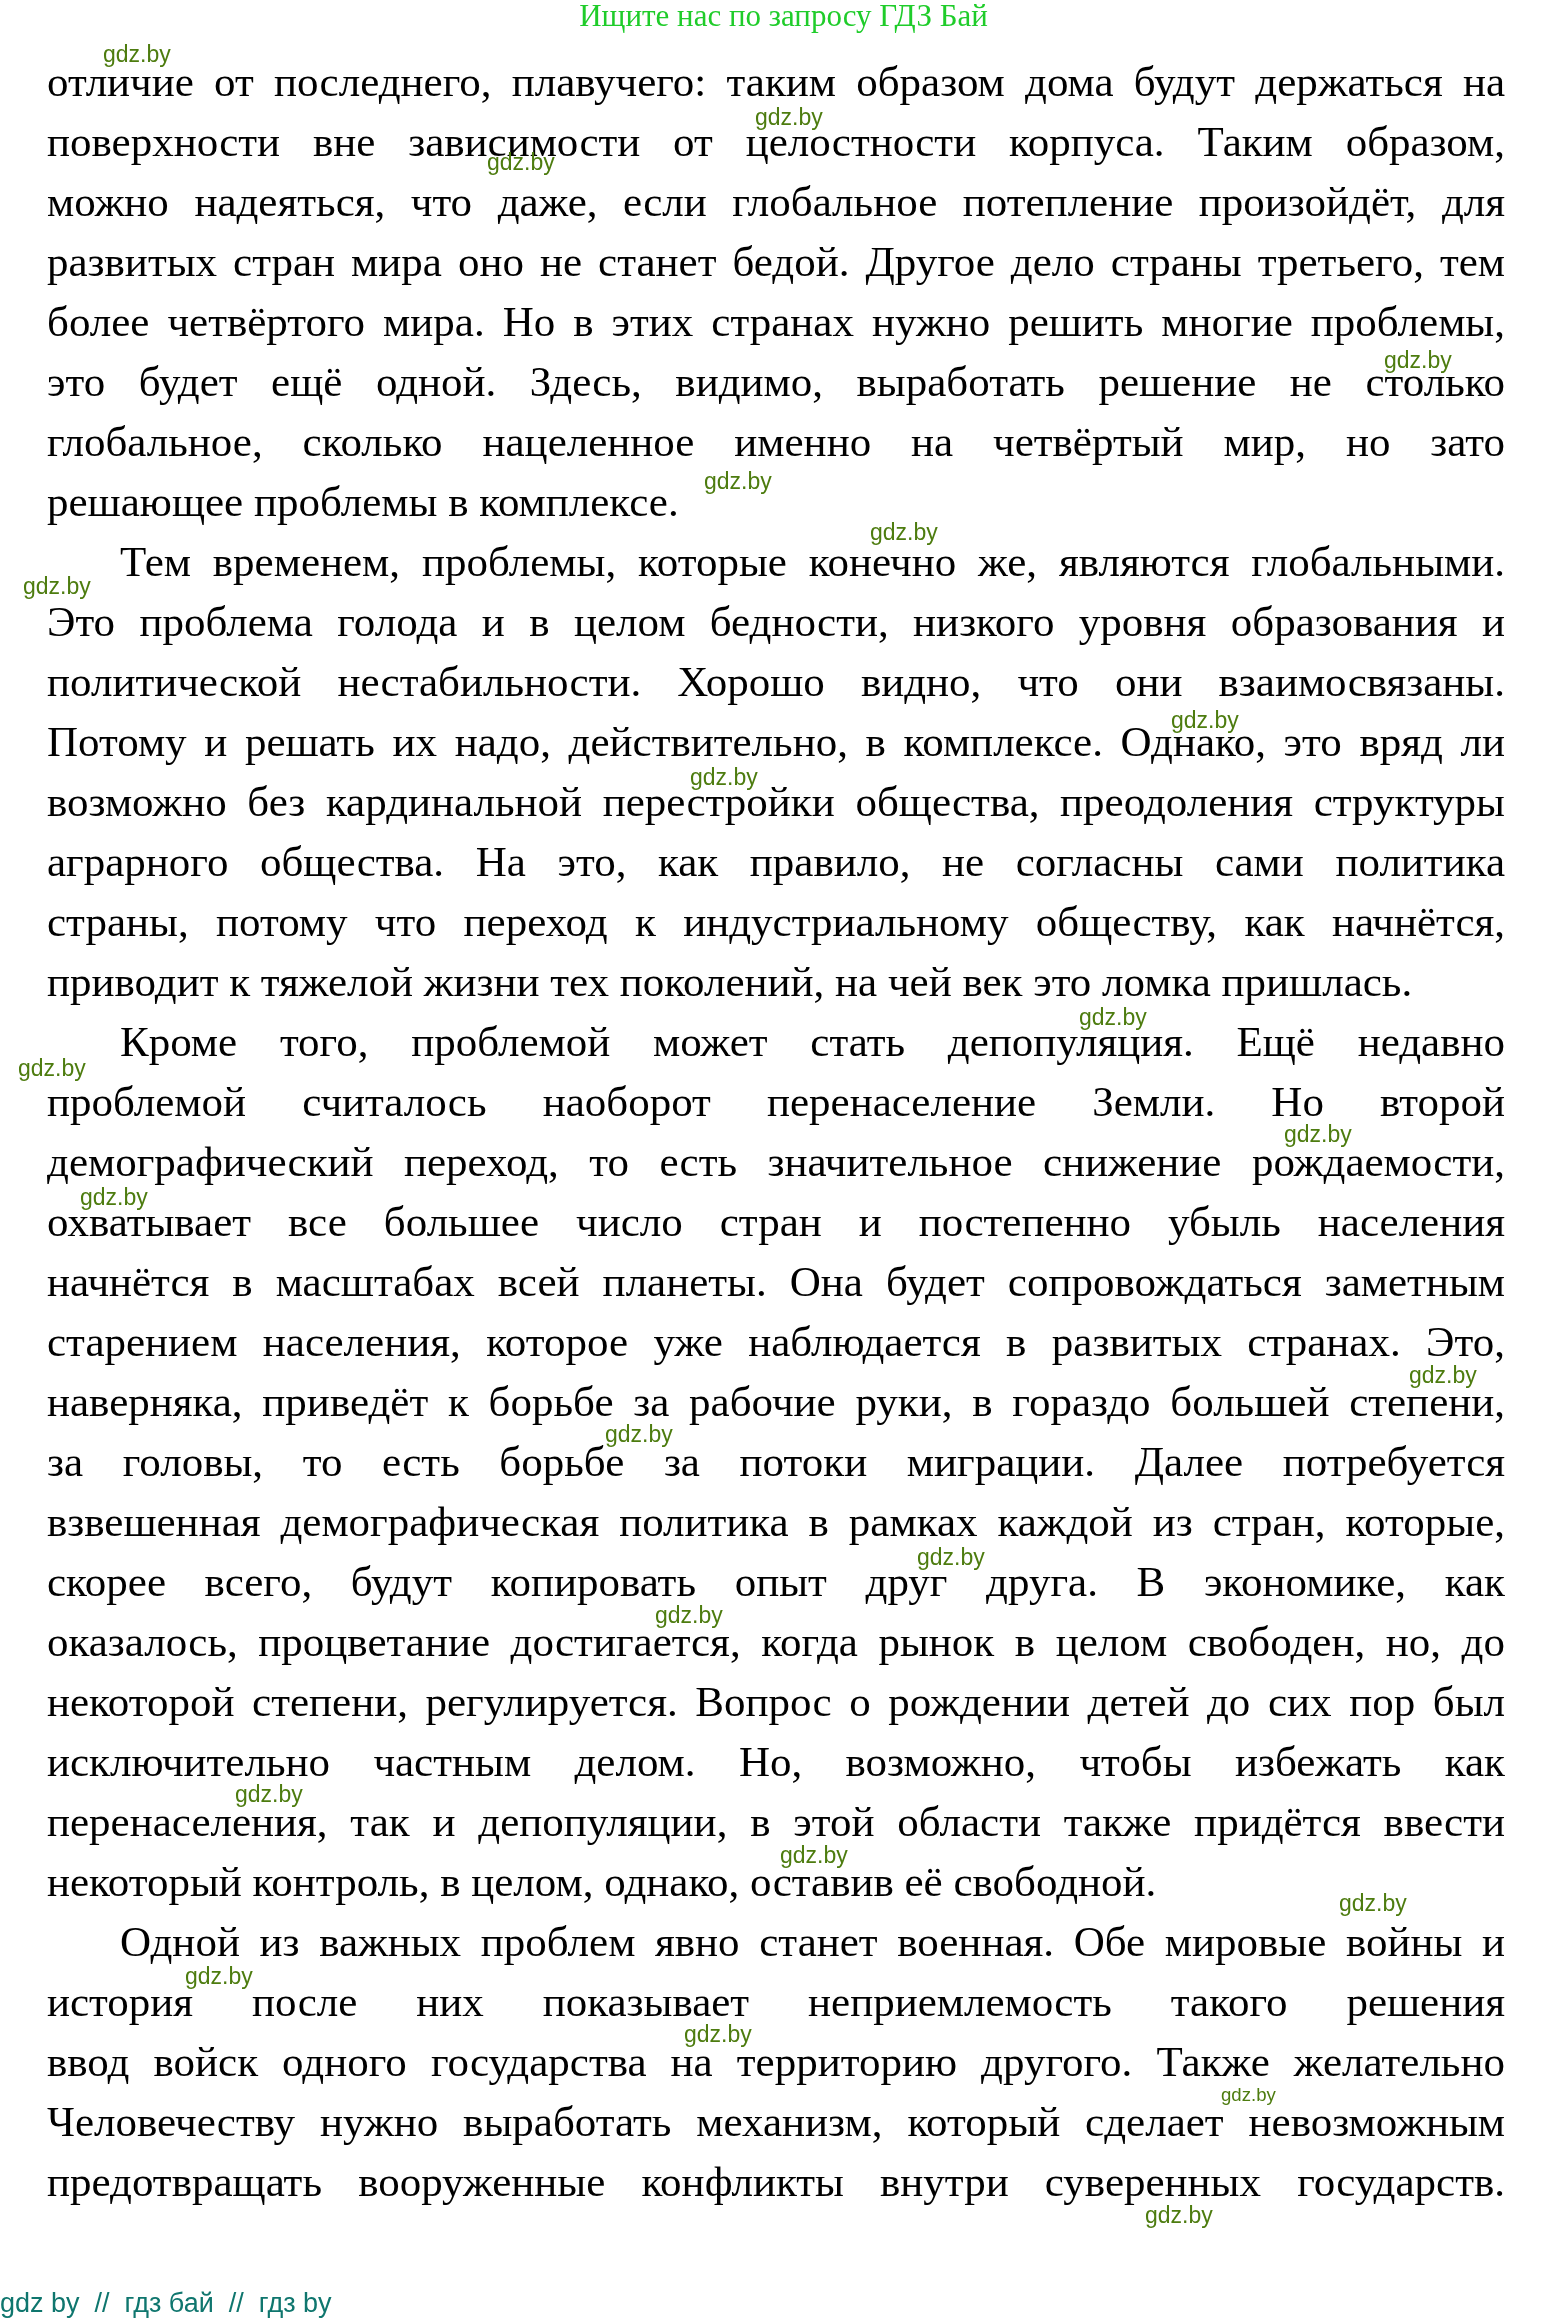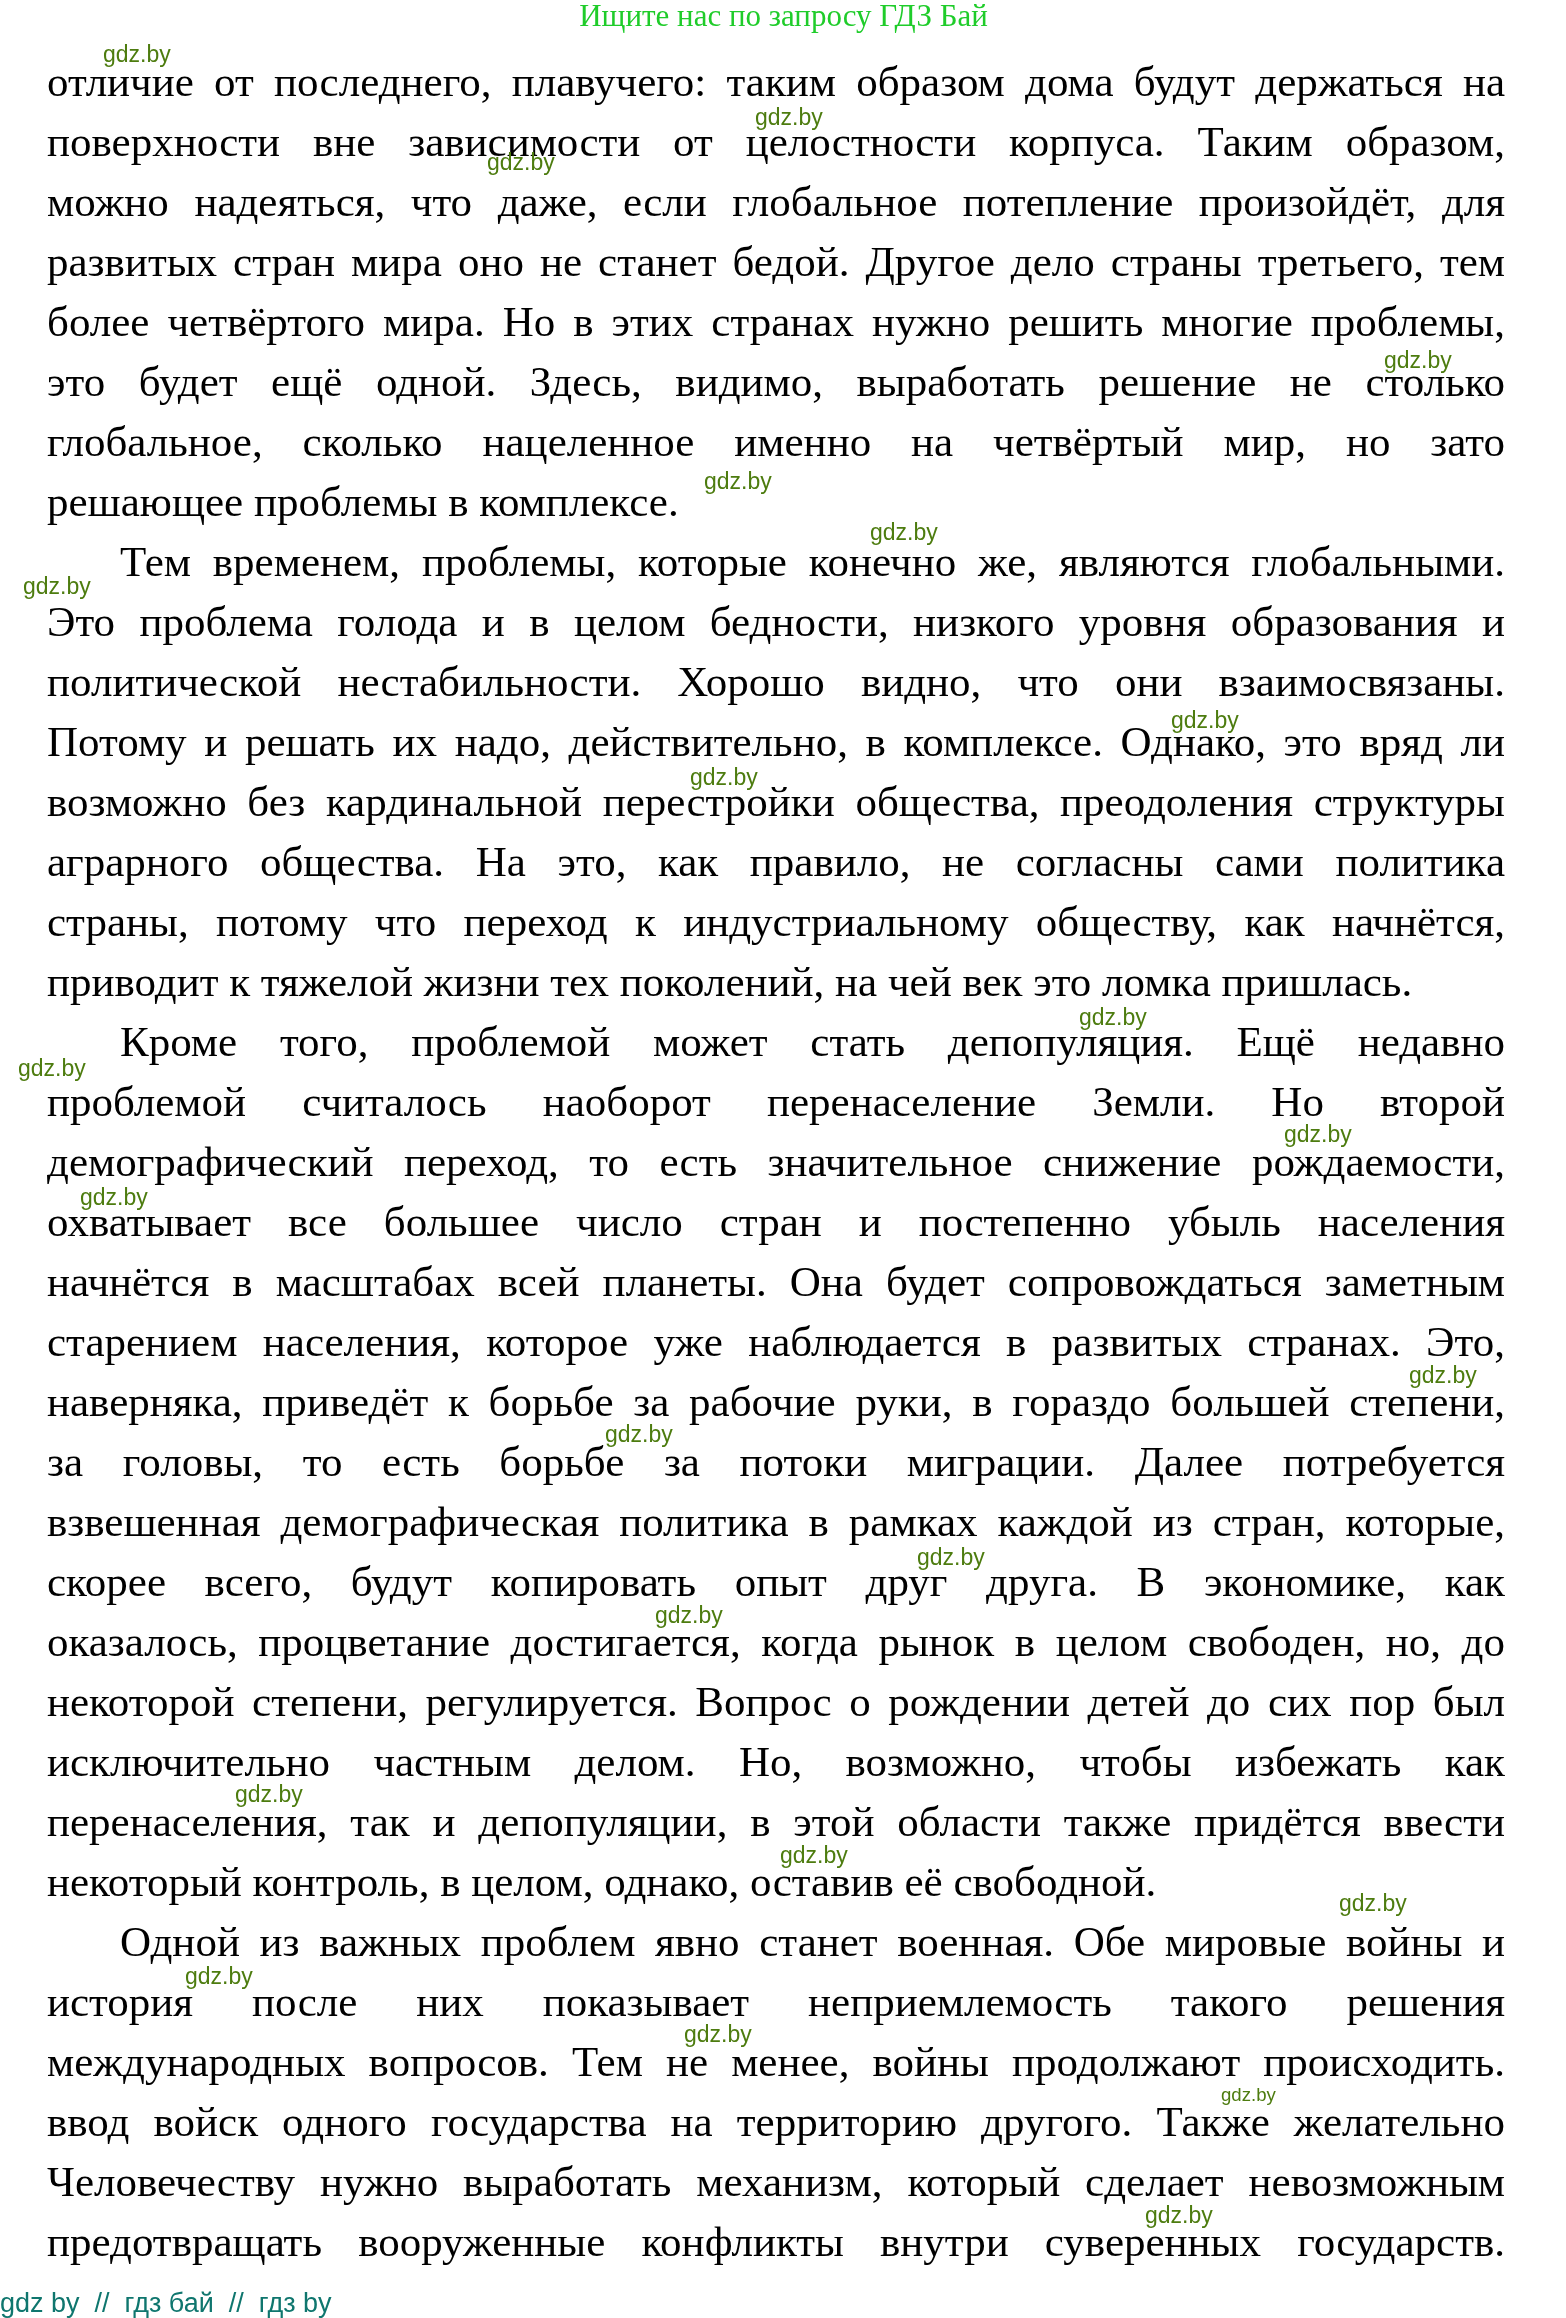--- a/index.html
+++ b/index.html
@@ -62,21 +62,20 @@
     <span class="line">за головы, то есть борьбе за потоки миграции. Далее потребуется</span>
     <span class="line">взвешенная демографическая политика в рамках каждой из стран, которые,</span>
     <span class="line">скорее всего, будут копировать опыт друг друга. В экономике, как</span>
     <span class="line">оказалось, процветание достигается, когда рынок в целом свободен, но, до</span>
     <span class="line">некоторой степени, регулируется. Вопрос о рождении детей до сих пор был</span>
     <span class="line">исключительно частным делом. Но, возможно, чтобы избежать как</span>
     <span class="line">перенаселения, так и депопуляции, в этой области также придётся ввести</span>
     <span class="line last">некоторый контроль, в целом, однако, оставив её свободной.</span>
     <span class="line indent">Одной из важных проблем явно станет военная. Обе мировые войны и</span>
     <span class="line">история после них показывает неприемлемость такого решения</span>
-    <span class="line">международных вопросов. Тем не менее, войны продолжают происходить.</span>
     <span class="line">ввод войск одного государства на территорию другого. Также желательно</span>
     <span class="line">Человечеству нужно выработать механизм, который сделает невозможным</span>
     <span class="line">предотвращать вооруженные конфликты внутри суверенных государств.</span>
   </div>
 
 <div id="watermarks">
     <span class="wm" style="left: 103px; top: 43px;">gdz.by</span>
     <span class="wm" style="left: 755px; top: 106px;">gdz.by</span>
     <span class="wm" style="left: 487px; top: 151px;">gdz.by</span>
     <span class="wm" style="left: 1384px; top: 349px;">gdz.by</span>

